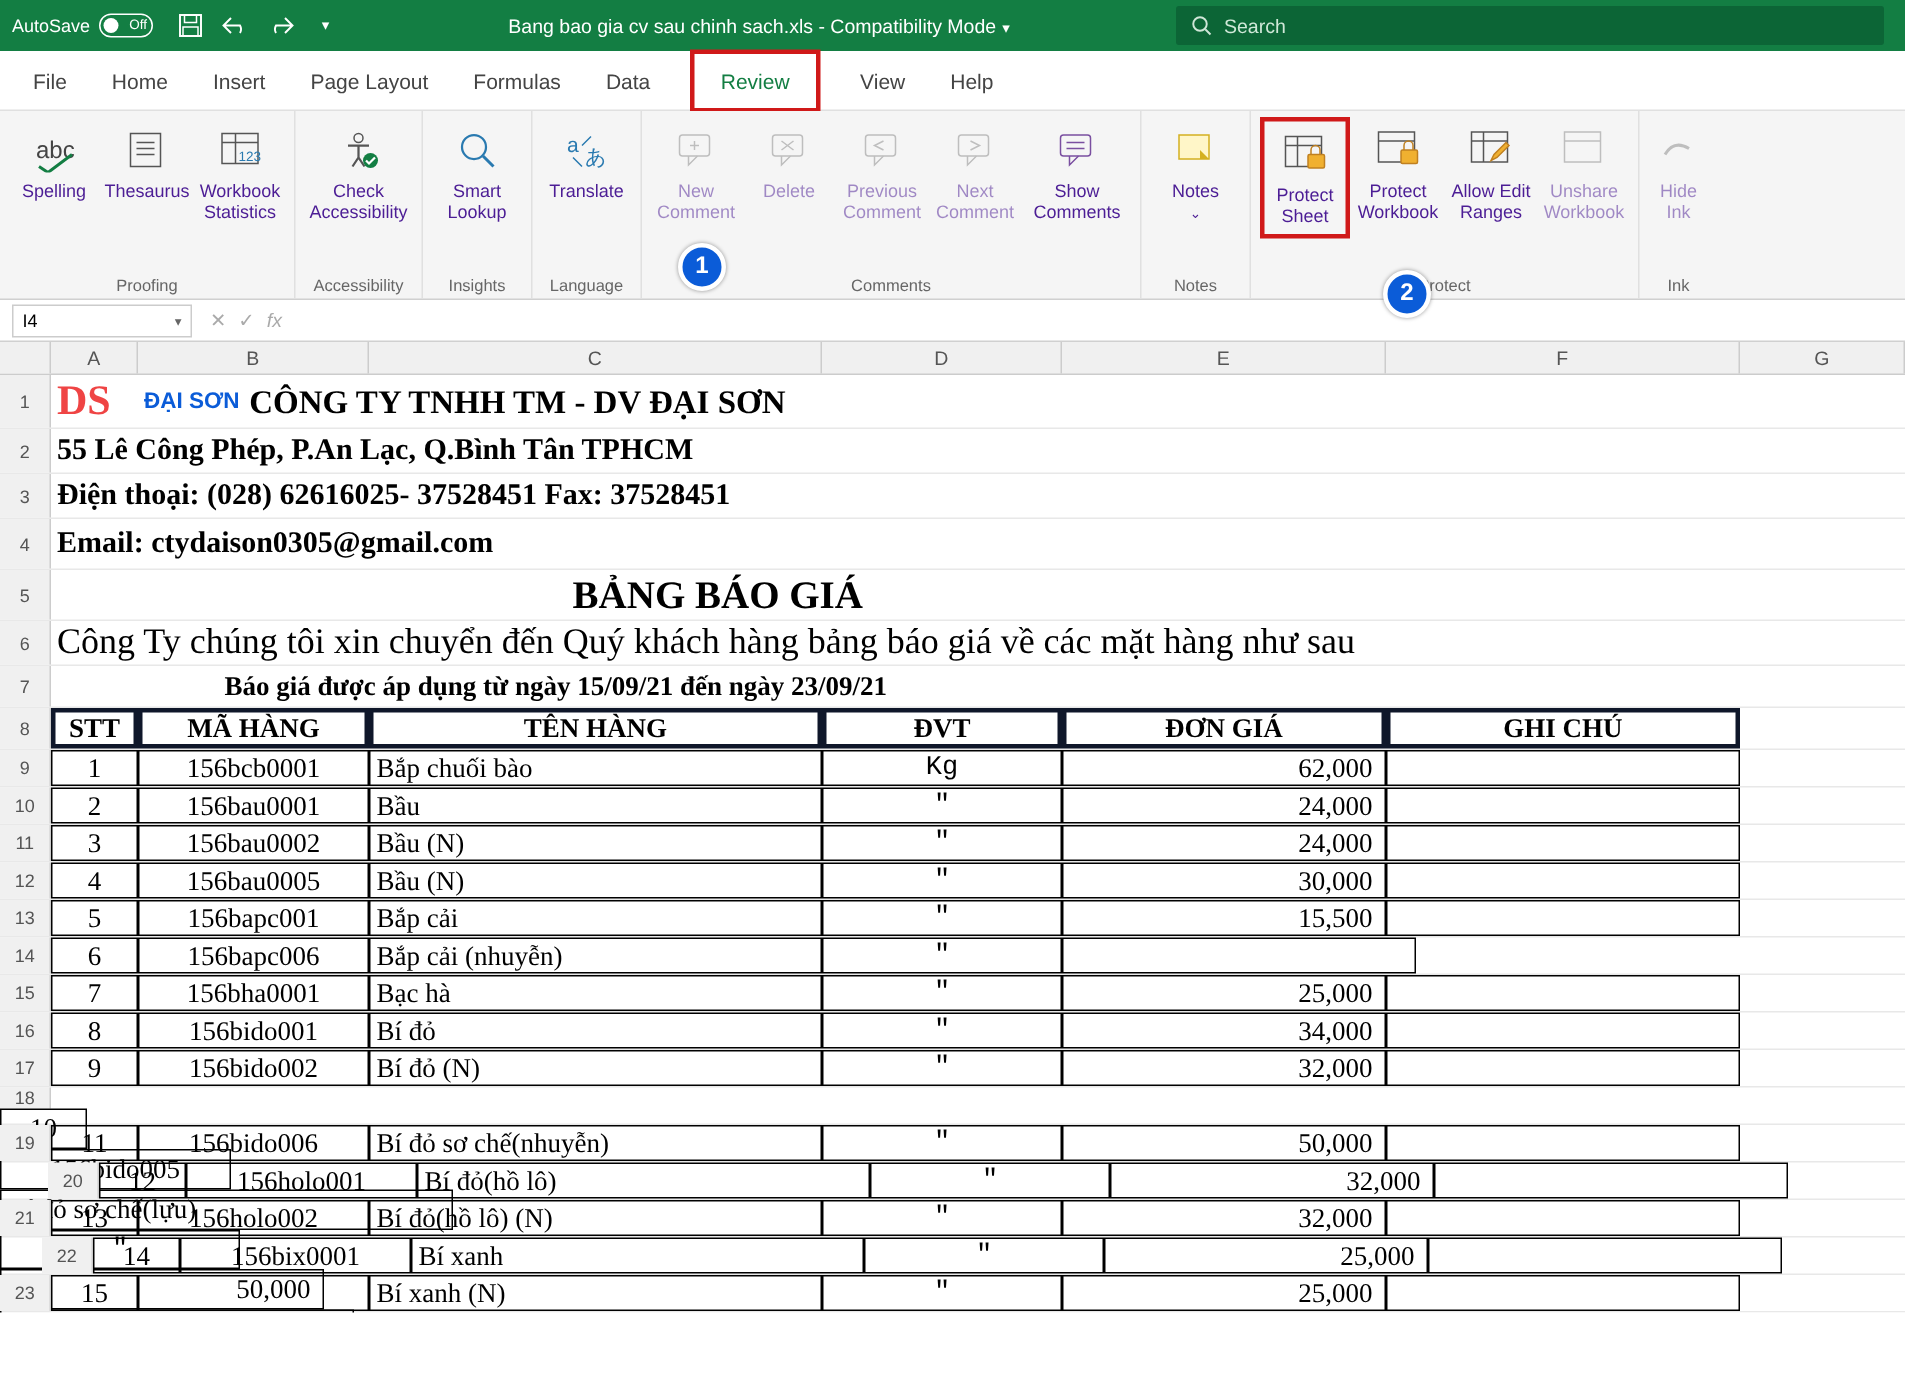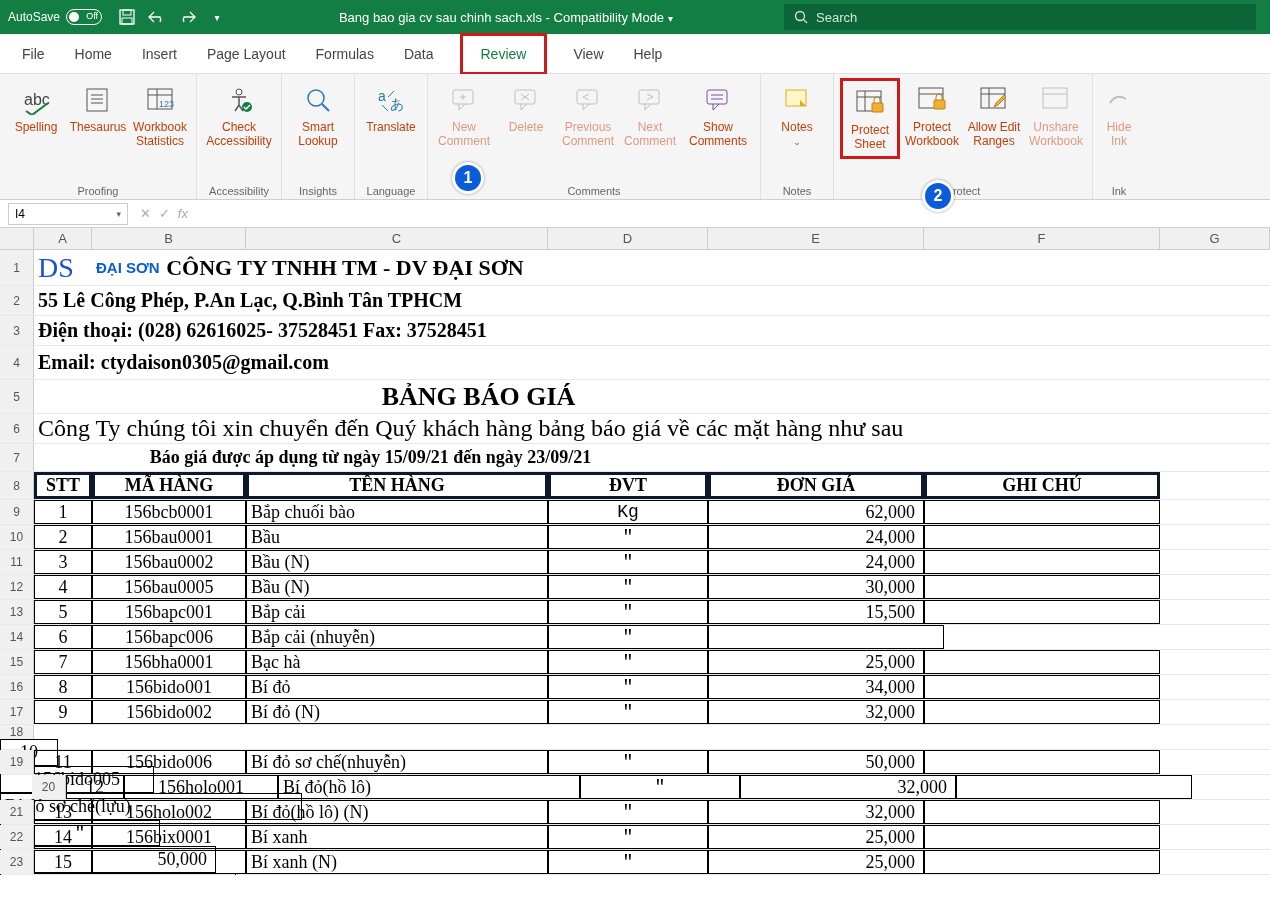--- a/index.html
+++ b/index.html
@@ -25,21 +25,21 @@
 .tab.active { border-bottom: 2px solid #137e43; color: #137e43; }
 .tab.highlighted { border: 3px solid #d01919; padding: 10px 18px; }
 
 
 .ribbon { height: 126px; background: #f5f5f5; display: flex; border-bottom: 1px solid #d0d0d0; position: relative; }
 .ribbon-group { display: flex; flex-direction: column; align-items: center; padding: 4px 6px 2px 6px; position: relative; border-right: 1px solid #e0e0e0; }
 .ribbon-group-body { display: flex; gap: 2px; flex: 1; align-items: flex-start; }
 .ribbon-btn { display: flex; flex-direction: column; align-items: center; width: 60px; padding: 4px 2px; cursor: pointer; text-align: center; }
 .ribbon-btn.w70 { width: 72px; }
 .ribbon-btn .icon-wrap { height: 36px; display: flex; align-items: center; justify-content: center; }
-.ribbon-btn .label { font-size: 12px; color: #c2410c; line-height: 1.2; margin-top: 2px; }
+.ribbon-btn .label { font-size: 12px; color: #4c1d95; line-height: 1.2; margin-top: 2px; }
 .ribbon-btn.disabled .label, .ribbon-btn.disabled svg { opacity: 0.5; }
 .ribbon-group-label { font-size: 11px; color: #666; padding: 2px 0 0 0; }
 .ribbon-highlight { border: 3px solid #d01919; }
 
 .num-badge { position: absolute; width: 32px; height: 32px; border-radius: 50%; background: #0b5cd8; border: 3px solid #fff; color: #fff; font-weight: bold; font-size: 16px; display: flex; align-items: center; justify-content: center; z-index: 10; box-shadow: 0 0 3px rgba(0,0,0,0.4); }
 .badge-1 { top: 88px; left: 452px; }
 .badge-2 { top: 180px; left: 922px; }
 
 
 .formula-row { height: 28px; display: flex; align-items: center; border-bottom: 1px solid #d0d0d0; background: #fff; }
@@ -59,21 +59,21 @@
 .merged-title { font-weight: bold; font-size: 22px; font-family: "Times New Roman", serif; }
 .merged-line { font-weight: bold; font-size: 20px; font-family: "Times New Roman", serif; }
 .heading-center { font-weight: bold; font-size: 26px; justify-content: center; }
 .subheading { font-weight: normal; font-size: 24px; }
 .date-line { font-weight: bold; font-size: 18px; justify-content: center; }
 .table-header { font-weight: bold; font-size: 18px; justify-content: center; border: 3px solid #0f172a; }
 .table-cell { font-size: 18px; border: 1px solid #000; font-family: "Times New Roman", serif; }
 .table-cell.center { justify-content: center; }
 .table-cell.right { justify-content: flex-end; padding-right: 8px; }
 .logo { display: inline-flex; align-items: center; gap: 2px; }
-.logo-ds { color: #1d4ed8; font-weight: 400; font-size: 28px; font-family: "Times New Roman", serif; line-height: 1; }
+.logo-ds { color: #ef4444; font-weight: 700; font-size: 28px; font-family: "Times New Roman", serif; line-height: 1; }
 .logo-text { color: #0b5cd8; font-weight: 900; font-size: 15px; font-family: Arial, sans-serif; }
 .ditto { font-family: Liberation Mono, monospace; font-size: 18px; }
 
 .colwA { width: 58px; }
 .colwB { width: 154px; }
 .colwC { width: 302px; }
 .colwD { width: 160px; }
 .colwE { width: 216px; }
 .colwF { width: 236px; }
 .colwG { width: 110px; }
@@ -579,21 +579,21 @@
         <div class="row-h">21</div>
         <div class="cell table-cell center colwA">13</div>
         <div class="cell table-cell center colwB">156holo002</div>
         <div class="cell table-cell colwC">Bí đỏ(hồ lô) (N)</div>
         <div class="cell table-cell center colwD">
           <span class="ditto">"</span>
         </div>
         <div class="cell table-cell right colwE">32,000</div>
         <div class="cell table-cell colwF"></div>
       </div>
-      <div class="row" style="height: 25px;">
+      <div class="row" style="height: 25px; padding-left: 28px;">
         <div class="row-h">22</div>
         <div class="cell table-cell center colwA">14</div>
         <div class="cell table-cell center colwB">156bix0001</div>
         <div class="cell table-cell colwC">Bí xanh</div>
         <div class="cell table-cell center colwD">
           <span class="ditto">"</span>
         </div>
         <div class="cell table-cell right colwE">25,000</div>
         <div class="cell table-cell colwF"></div>
       </div>

